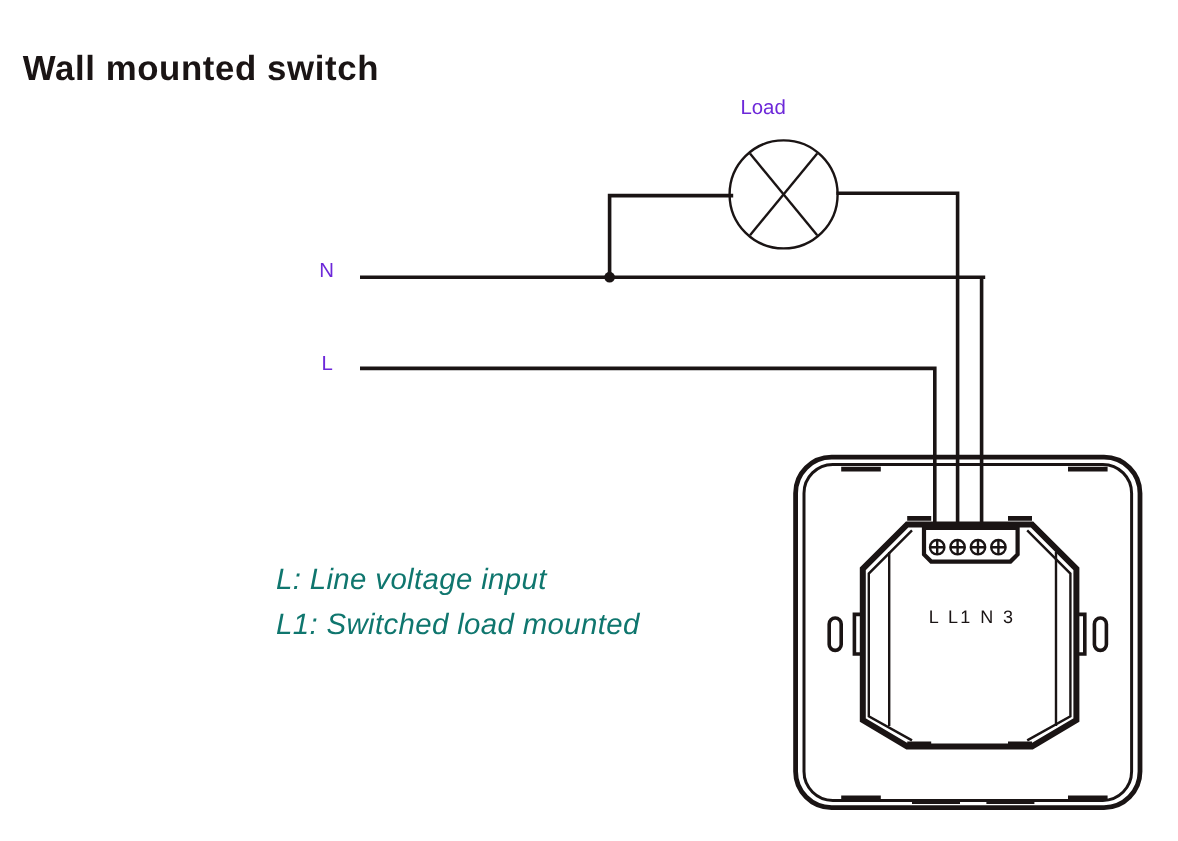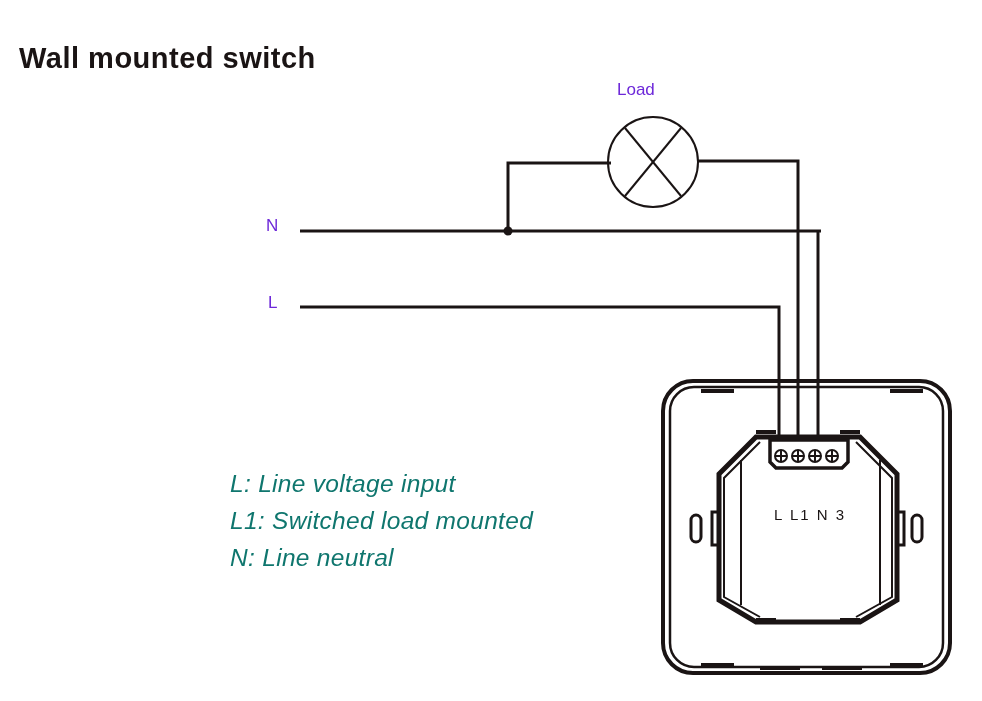--- a/index.html
+++ b/index.html
@@ -71,14 +71,13 @@
       </g>
     </g>
   </g>
 </svg>
 
 <div class="term-labels">L L1 N 3</div>
 
 <div class="legend">
   <div>L: Line voltage input</div>
   <div>L1: Switched load mounted</div>
-  <div>N: Line neutral</div>
 </div>
 
 </body></html>

